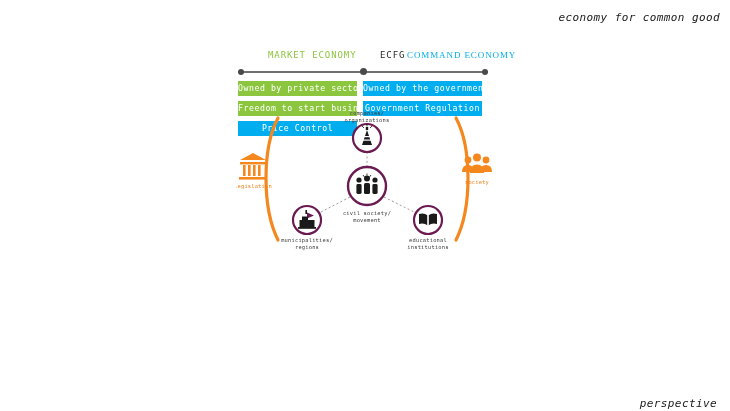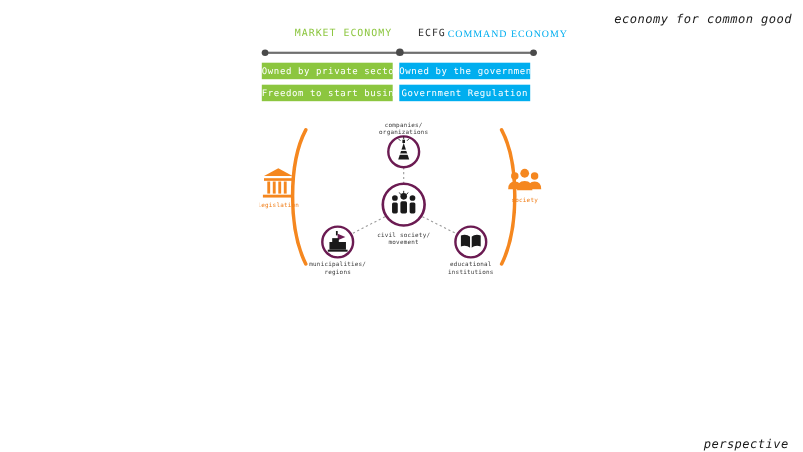--- a/index.html
+++ b/index.html
@@ -19,21 +19,21 @@
     font-size:11px;
     color:#1a1a1a;
     letter-spacing:.4px;
     white-space:nowrap;
   }
   #cap-tr{right:10px;top:11px;}
   #cap-br{right:13px;bottom:1px;margin-top:32px;}
 
   
   .spectrum{position:absolute;left:238px;top:26px;width:250px;}
-  .spectrum-labels{position:relative;height:14px;}
+  .spectrum-labels{position:relative;height:14px;margin-top:24px;}
   .spec-label{
     position:absolute;top:0;font-size:9px;letter-spacing:.9px;white-space:nowrap;
   }
   .spec-label.market{left:30px;color:#8CC63F;}
   .spec-label.ecfg{left:117px;color:#2b2b2b;padding-left:25px;}
   .spec-label.command{left:169px;color:#00AEEF;font-family:Liberation Serif, serif;}
 
   .axis{position:relative;height:10px;margin-top:3px;}
   .axis-line{
     position:absolute;left:0;right:0;top:4px;height:1.5px;background:#6f6f6f;
@@ -93,20 +93,21 @@
     <div class="bars">
       <div class="bar-row">
         <div class="bar green">Owned by private sectors</div>
         <div class="bar blue">Owned by the government</div>
       </div>
       <div class="bar-row">
         <div class="bar green">Freedom to start business</div>
         <div class="bar blue">Government Regulation</div>
       </div>
       <div class="bar-row">
+        <div class="bar blue">Price Control</div>
       </div>
     </div>
   </div>
 
   <div class="diagram">
     <svg width="262" height="158" viewBox="0 0 262 158" xmlns="http://www.w3.org/2000/svg">
 
       <path d="M42 18 C26 48 26 108 42 140" fill="none" stroke="#F5871F" stroke-width="3.2" stroke-linecap="round"></path>
       <path d="M220 18 C236 48 236 108 220 140" fill="none" stroke="#F5871F" stroke-width="3.2" stroke-linecap="round"></path>
 

